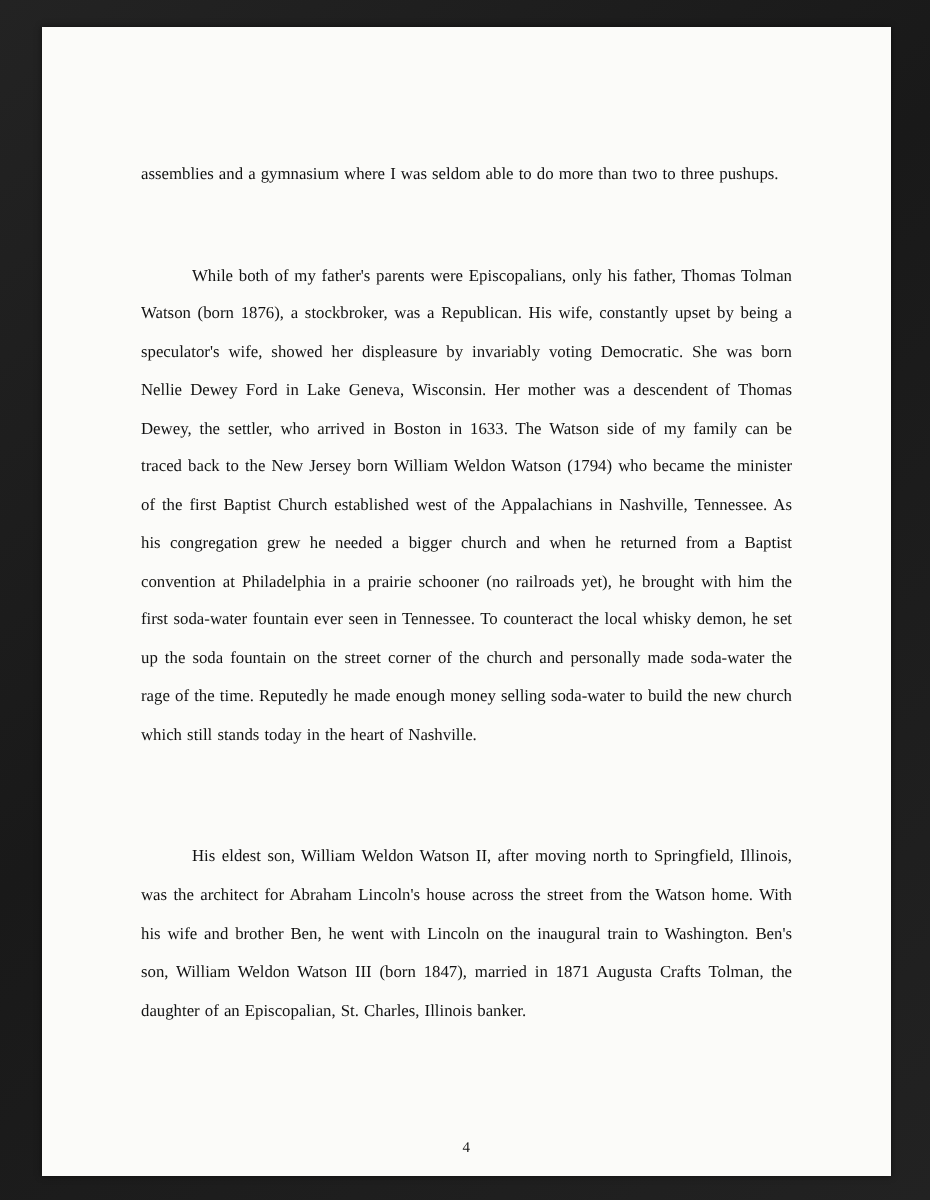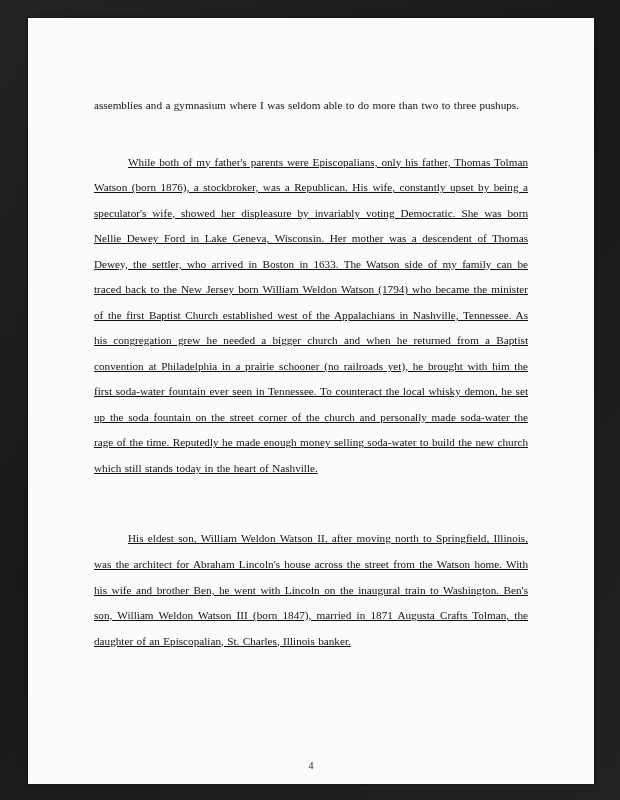--- a/index.html
+++ b/index.html
@@ -34,27 +34,26 @@
     left: 66px;
     top: 70px;
     width: 434px;
     height: 640px;
   }
   .doc-para {
     font-size: 11.2px;
     line-height: 2.28;
     text-align: justify;
     color: #121212;
-    margin: 5px 0 14px 0;
+    margin: 16px 0 14px 0;
     text-indent: 0;
     word-spacing: 0.6px;
   }
   .doc-para.indented {
     text-indent: 34px;
-    text-decoration: underline;
   }
   .gap-small { height: 12px; }
   .gap-large { height: 26px; }
   .page-number {
     position: absolute;
     left: 0;
     top: 672px;
     width: 434px;
     text-align: center;
     font-size: 10px;

